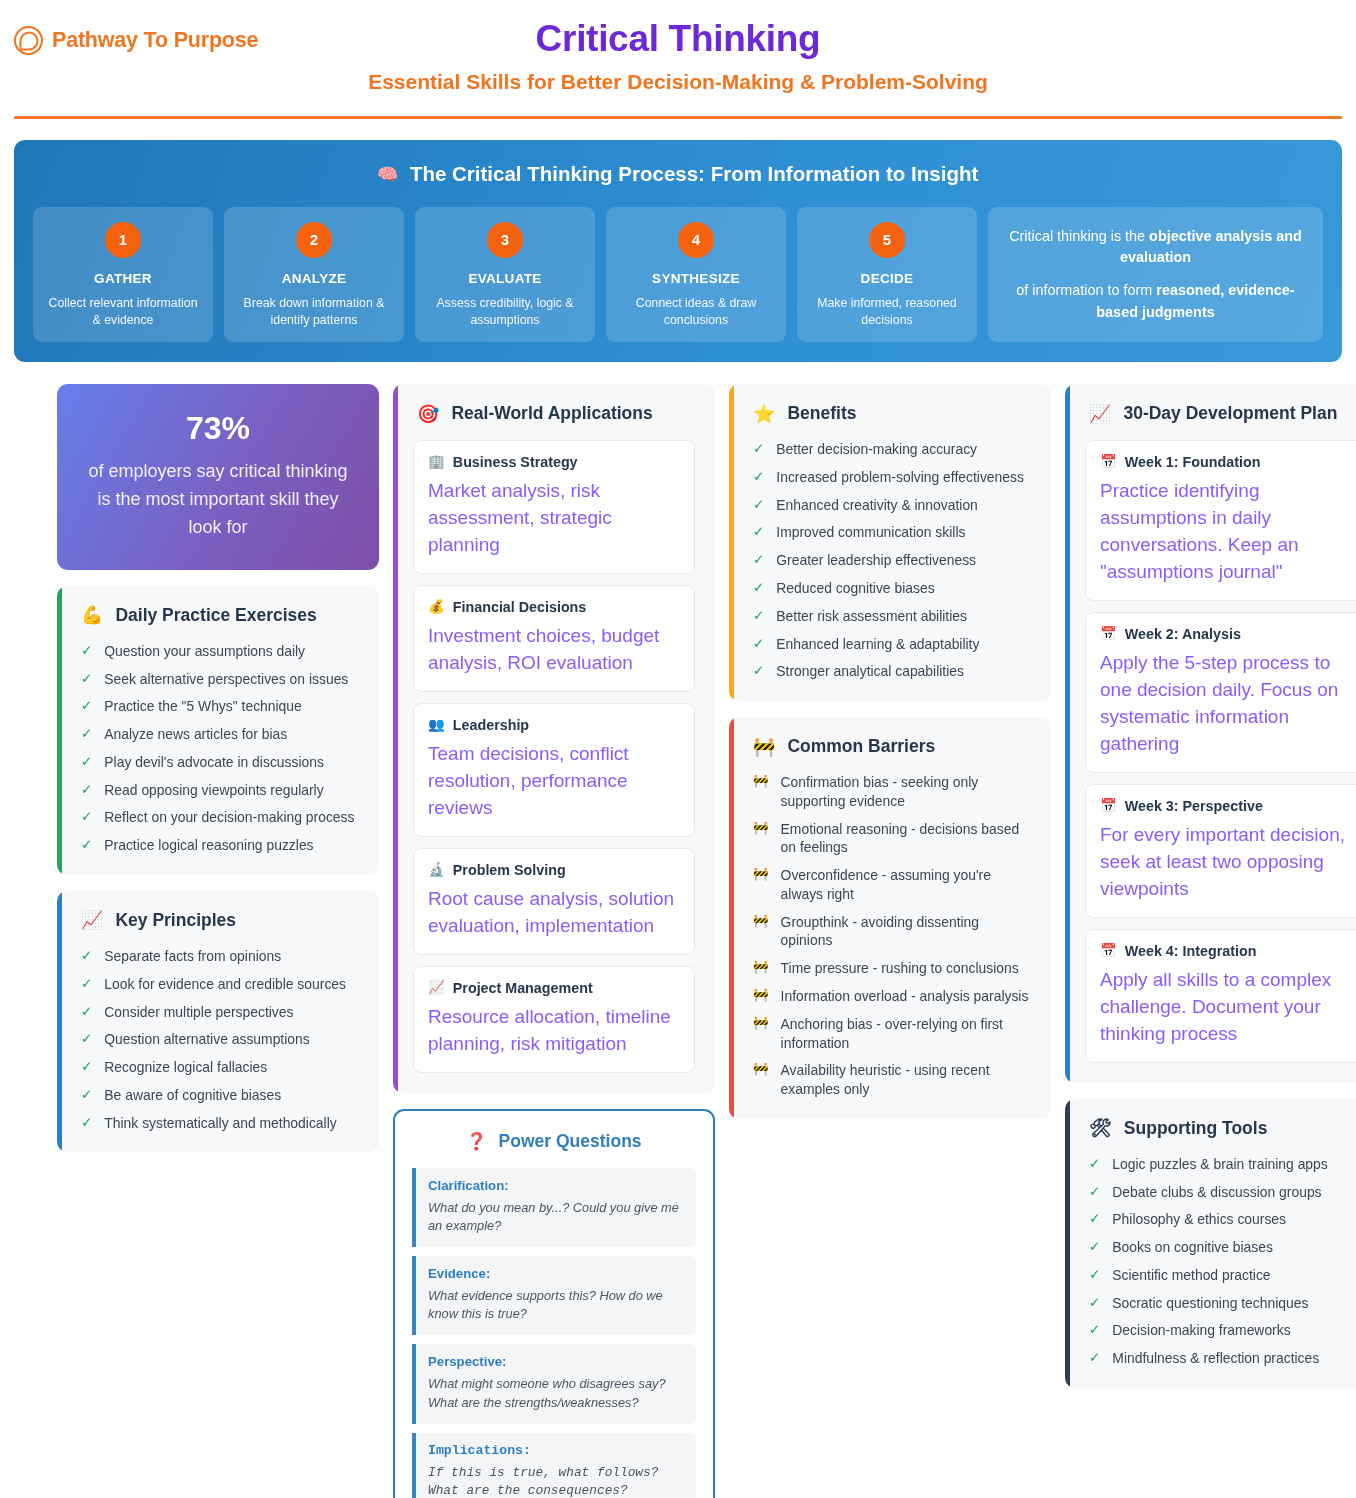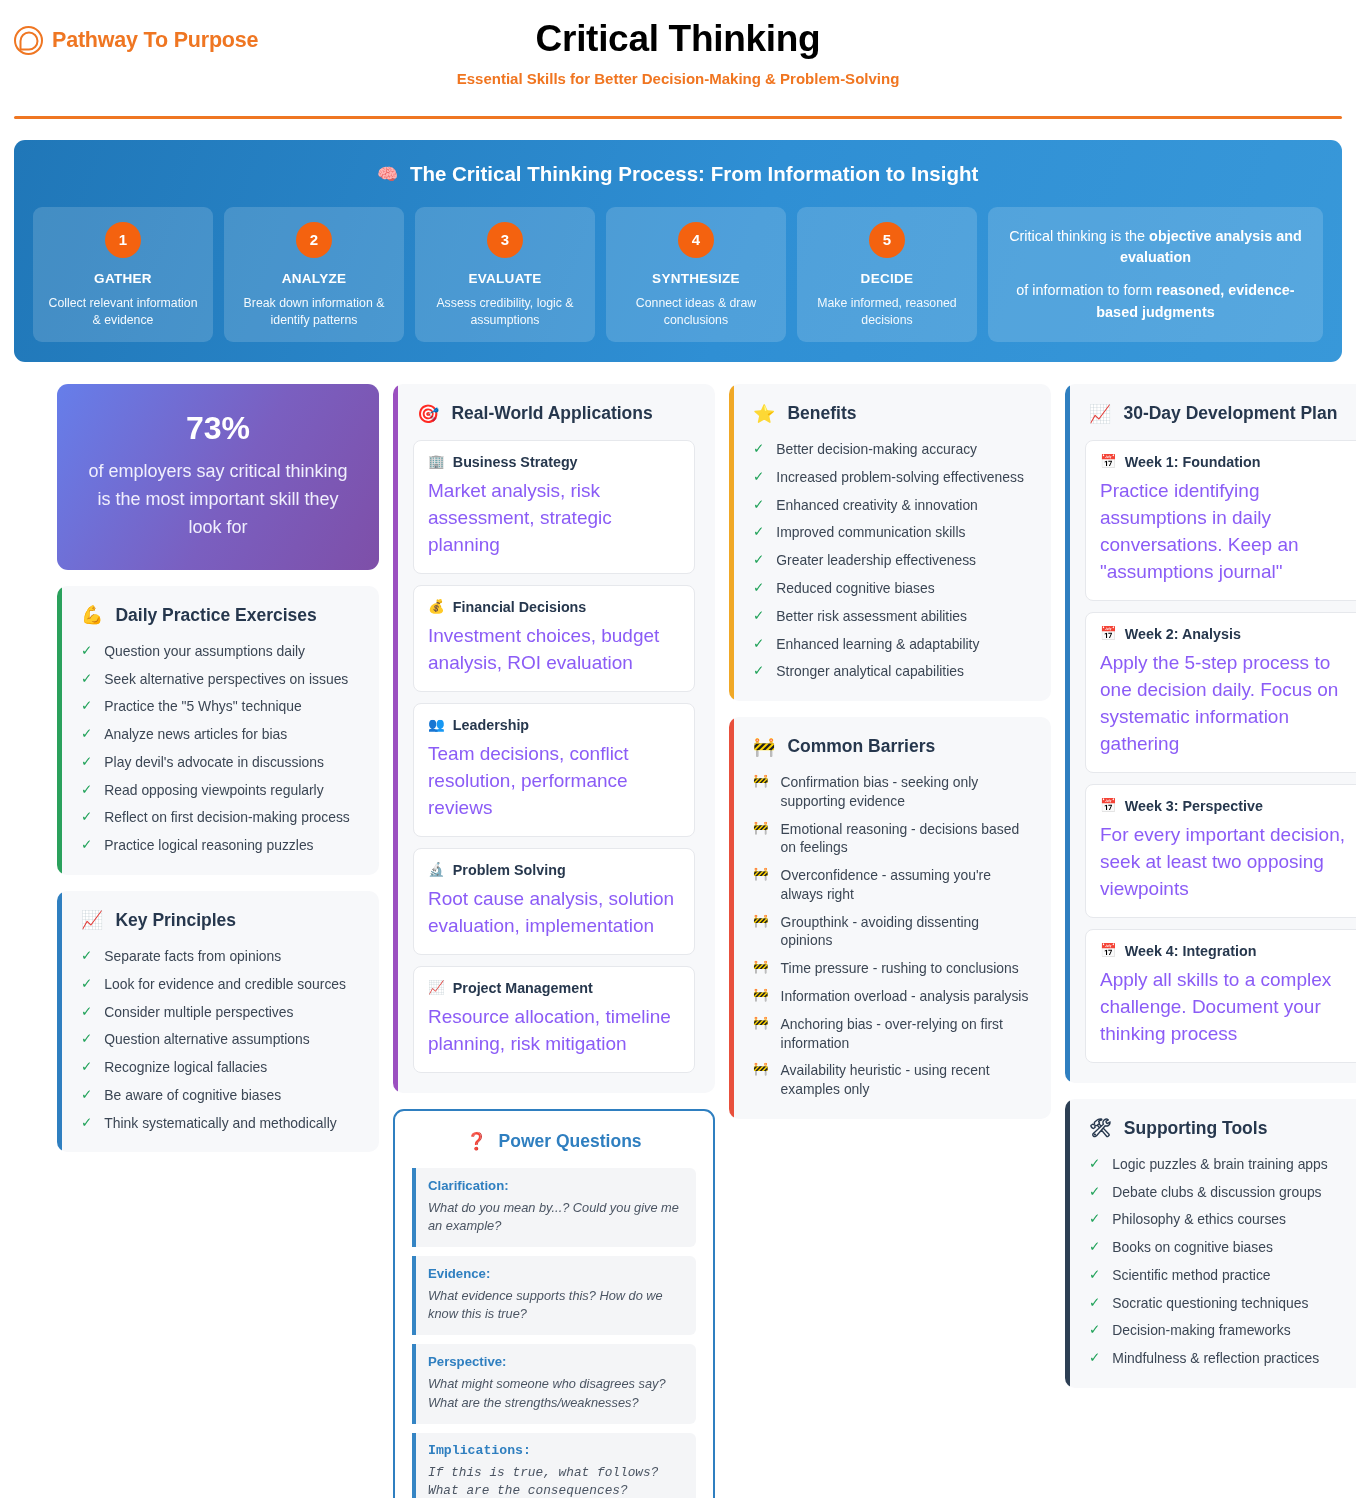--- a/index.html
+++ b/index.html
@@ -50,26 +50,26 @@
     color: #ef7622;
     font-size: 21.5px;
     font-weight: 700;
     letter-spacing: -0.2px;
     white-space: nowrap;
   }
   .title-block { text-align: center; padding-top: 2px; }
   .page-title {
     font-size: 37px;
     font-weight: 700;
-    color: #000000;
+    color: #6d28d9;
     letter-spacing: -0.3px;
   }
   .page-subtitle {
     margin-top: 10px;
-    font-size: 15px;
+    font-size: 21px;
     font-weight: 700;
     color: #f07520;
   }
   .header-rule {
     margin-top: 18px;
     height: 3px;
     background: #ef7622;
     border-radius: 2px;
   }
 
@@ -373,21 +373,21 @@
           <li>
               <span class="tick">✓</span>
               <span>Play devil's advocate in discussions</span>
             </li>
           <li>
               <span class="tick">✓</span>
               <span>Read opposing viewpoints regularly</span>
             </li>
           <li>
               <span class="tick">✓</span>
-              <span>Reflect on first decision-making process</span>
+              <span>Reflect on your decision-making process</span>
             </li>
           <li>
               <span class="tick">✓</span>
               <span>Practice logical reasoning puzzles</span>
             </li>
         </ul>
       </div>
 
       <div class="card" style="--accent:#2f7fc0">
         <div class="card-title">

